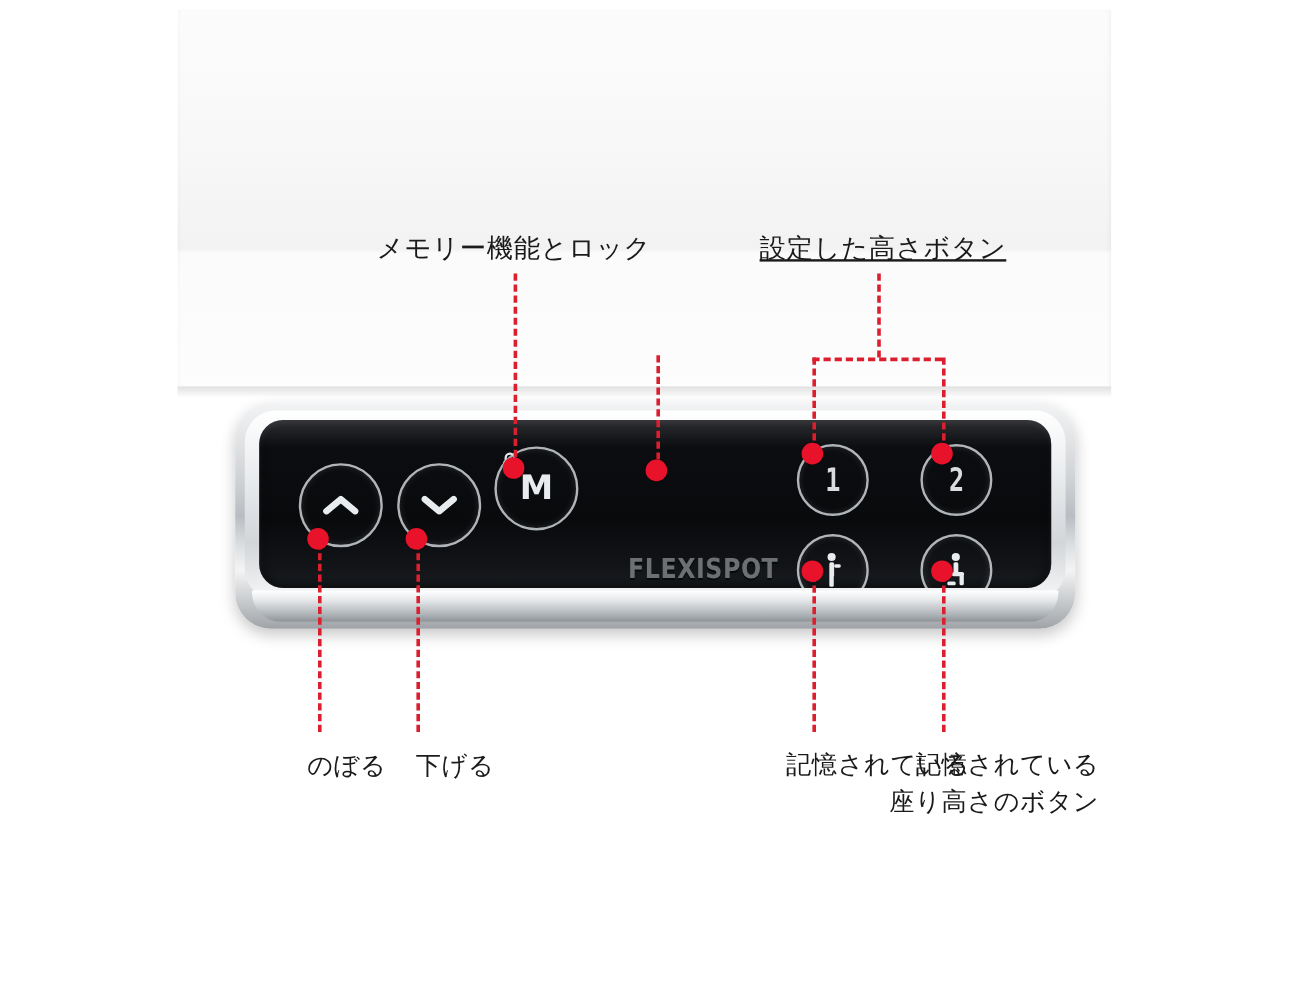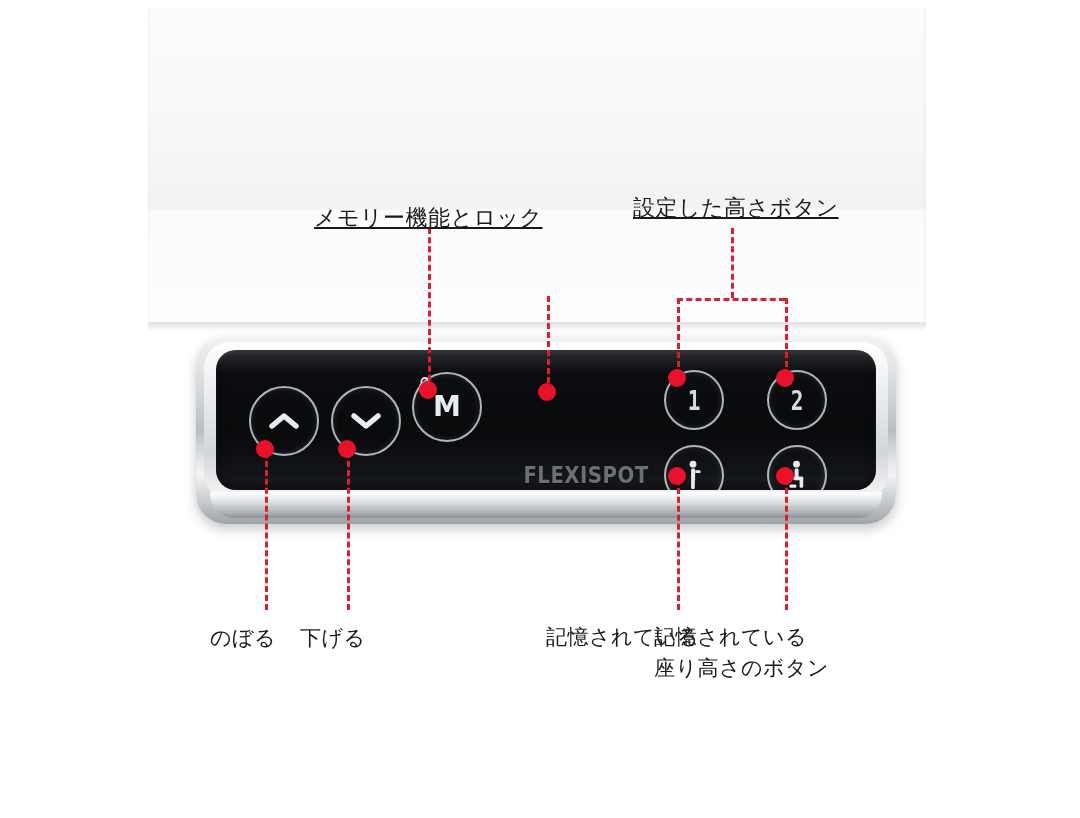--- a/index.html
+++ b/index.html
@@ -124,21 +124,21 @@
 
   
   .label{
     position:absolute;color:#1a1a1a;
     font-family:"DejaVu Serif","Liberation Serif",serif;
     font-size:21px;line-height:30px;white-space:nowrap;
     letter-spacing:0.5px;
     z-index:45;
   }
   .label.lead{font-size:22px;}
-  .label.center{text-align:left;}
+  .label.center{text-align:right;}
   .label.two-line{line-height:31px;white-space:normal;}
 </style>
 </head>
 <body>
 
 <div class="stage">
 
   <div class="desk-slab"></div>
   <div class="desk-edge-shadow"></div>
 
@@ -195,21 +195,21 @@
           <rect x="9.6" y="8.6" width="4.0" height="10.6" rx="1.3" fill="#e9ecee"></rect>
           <rect x="8.2" y="16.6" width="10.2" height="3.6" rx="1.5" fill="#e9ecee"></rect>
           <rect x="14.6" y="18.8" width="3.6" height="9.0" rx="1.3" fill="#e9ecee"></rect>
           <rect x="4.4" y="24.6" width="7.0" height="3.2" rx="1.3" fill="#e9ecee"></rect>
         </svg>
       </div>
 
     </div>
   </div>
 
-  <div class="label lead" style="left:314px;top:203px;text-decoration:underline;">メモリー機能とロック</div>
+  <div class="label lead" style="left:314px;top:193px;">メモリー機能とロック</div>
   <div class="vline" style="left:428px;top:228px;height:162px;"></div>
   <div class="dot" style="left:419px;top:381px;"></div>
 
   <div class="vline" style="left:547px;top:296px;height:96px;"></div>
   <div class="dot" style="left:538px;top:383px;"></div>
 
   <div class="label lead" style="left:633px;top:193px;text-decoration:underline;">設定した高さボタン</div>
   <div class="vline" style="left:731px;top:228px;height:70px;"></div>
   <div class="hline" style="left:677px;top:298px;width:108px;"></div>
   <div class="vline" style="left:677px;top:298px;height:78px;"></div>

